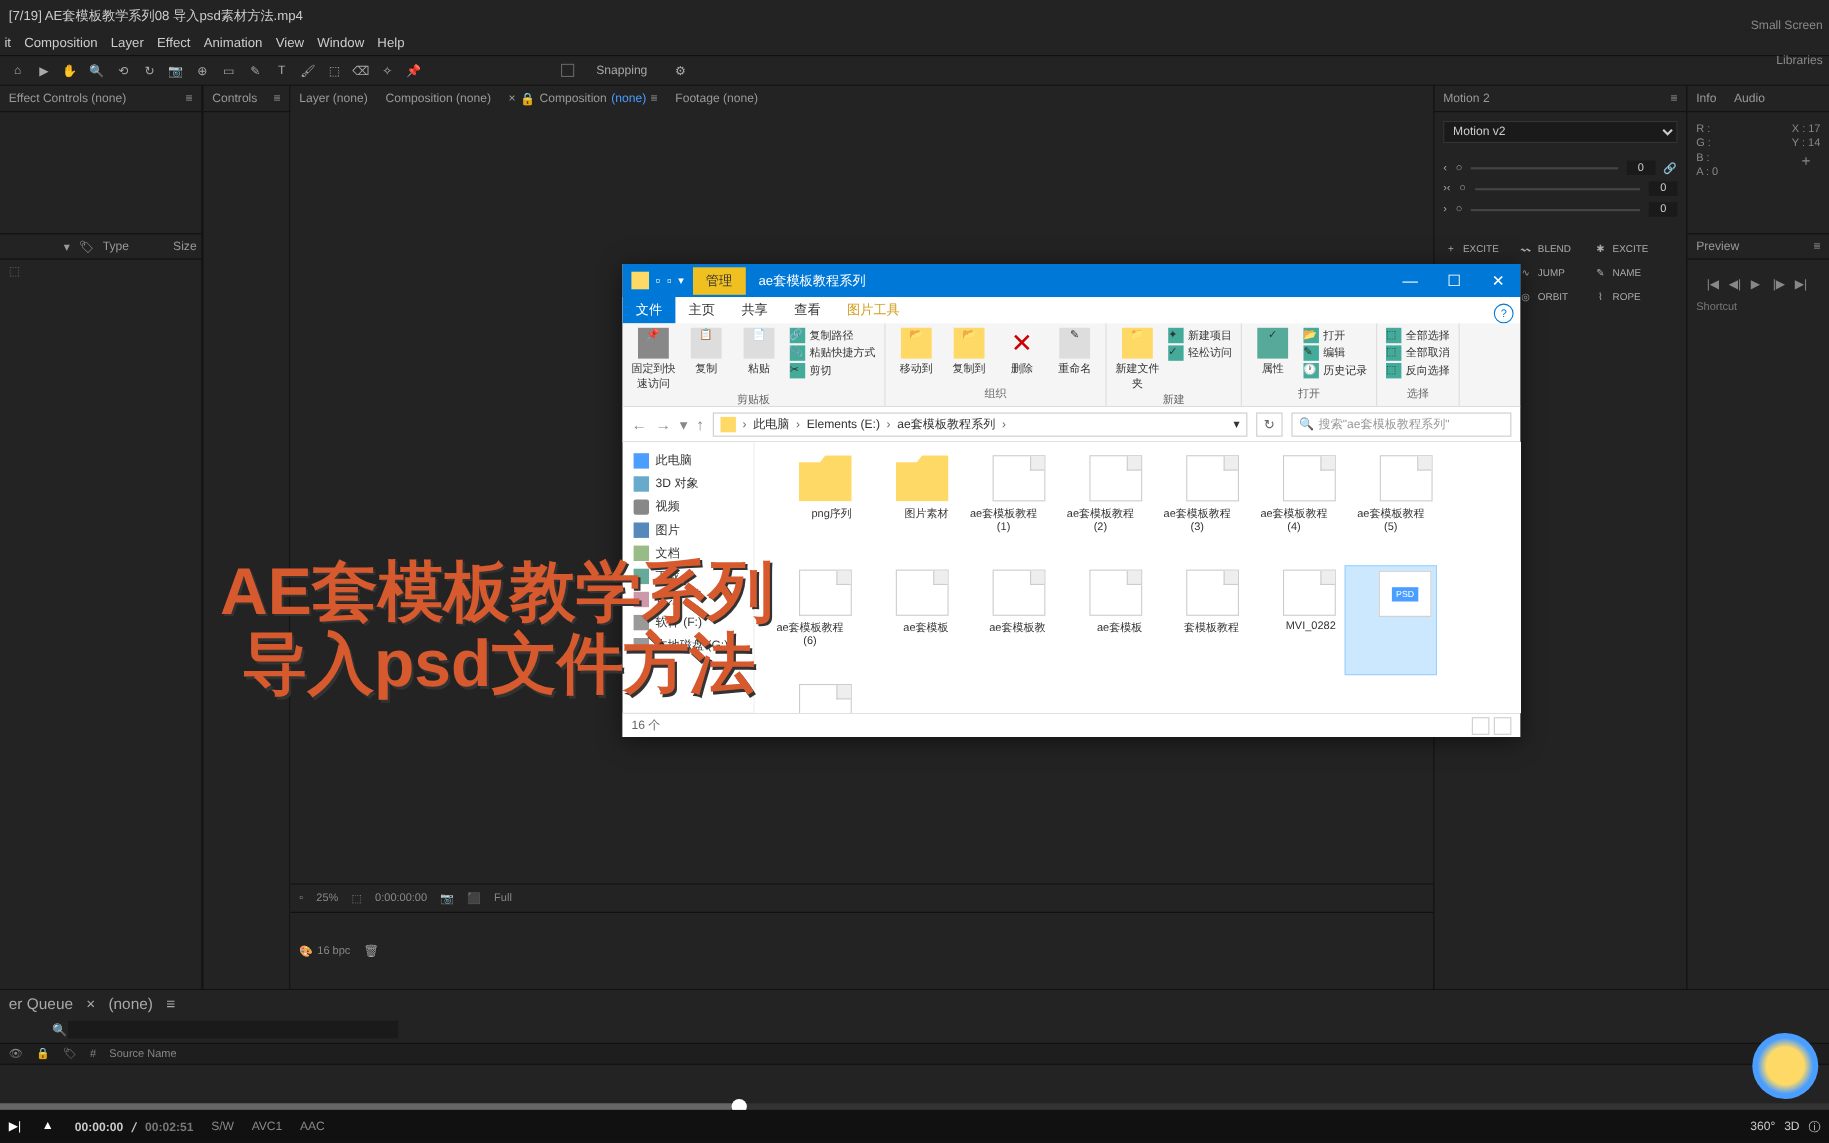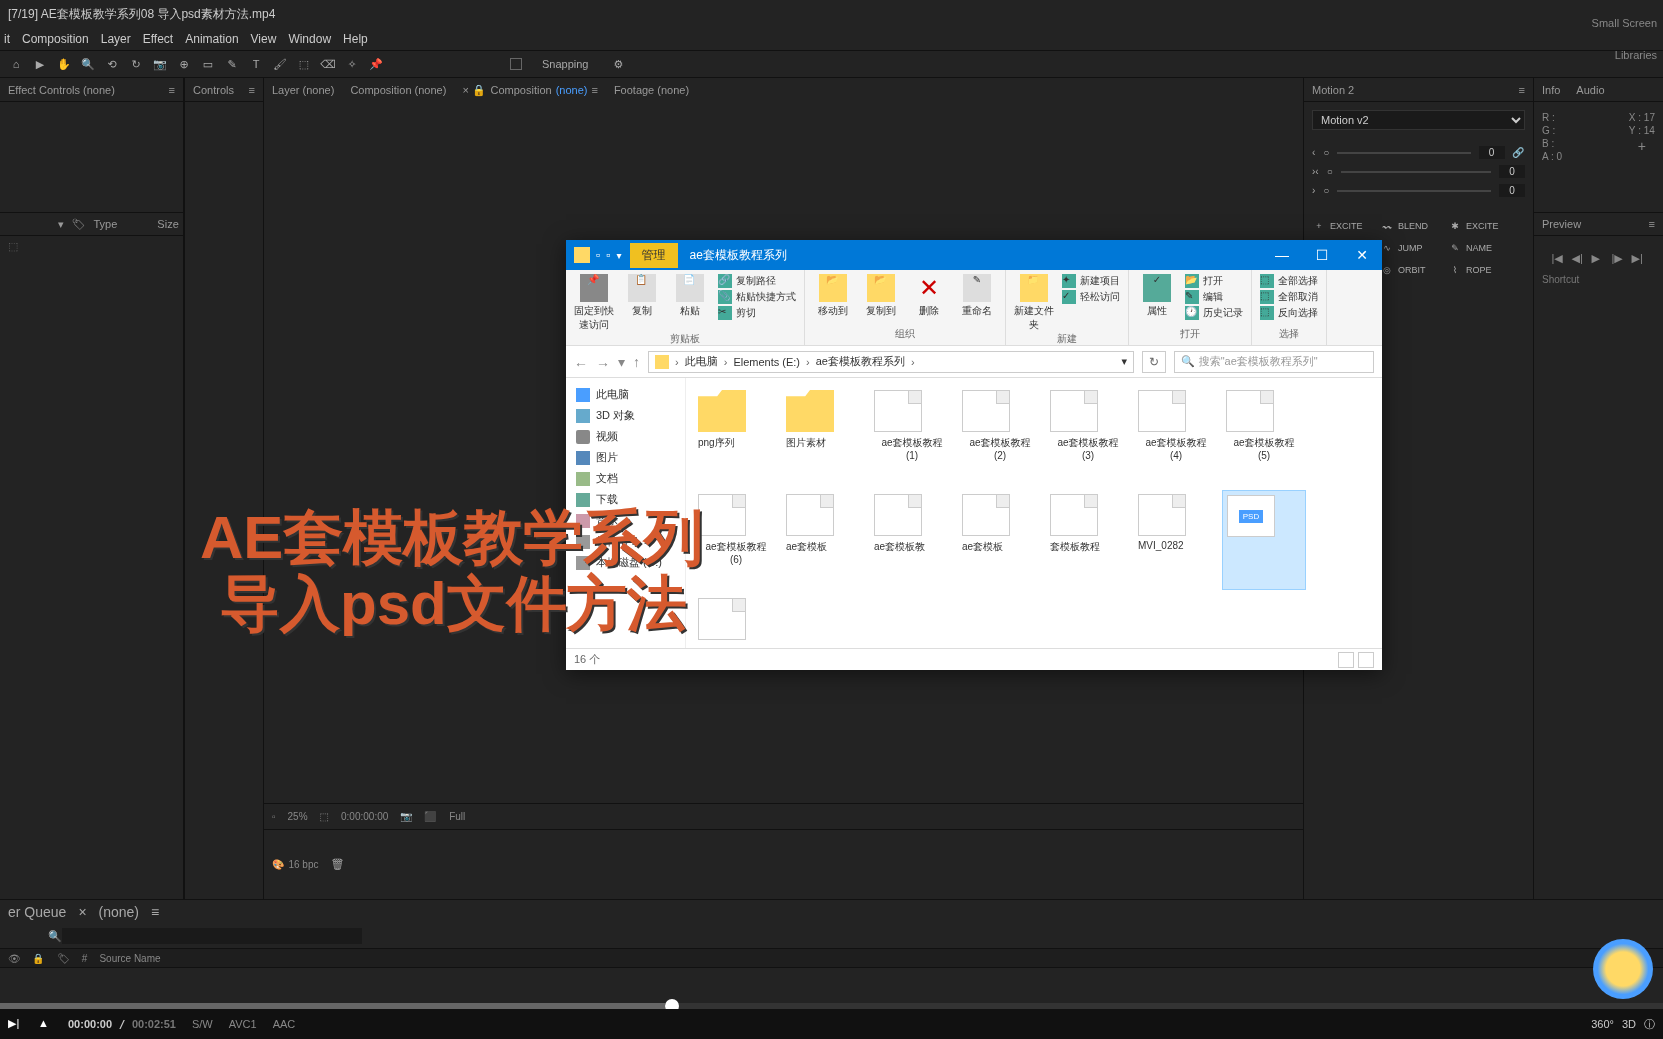--- a/index.html
+++ b/index.html
@@ -94,21 +94,21 @@
 .side-item{display:flex;align-items:center;gap:6px;padding:3px 6px;font-size:11px;color:#333;}
 .side-icon{width:14px;height:14px;}
 .side-icon.pc{background:#4a9eff;}
 .side-icon.obj3d{background:#6ac;}
 .side-icon.video{background:#888;border-radius:2px;}
 .side-icon.pic{background:#58b;}
 .side-icon.doc{background:#9b8;}
 .side-icon.dl{background:#6a9;}
 .side-icon.disk{background:#999;}
 .exp-files{flex:1;background:#fff;padding:8px;display:flex;flex-wrap:wrap;gap:4px;align-content:flex-start;overflow-y:auto;}
-.file-item{width:84px;height:100px;display:flex;flex-direction:column;align-items:flex-start;gap:4px;padding:4px;font-size:10px;color:#333;text-align:center;}
+.file-item{width:84px;height:100px;display:flex;flex-direction:column;align-items:flex-end;gap:4px;padding:4px;font-size:10px;color:#333;text-align:center;}
 .file-item.selected{background:#cce8ff;border:1px solid #99d1ff;}
 .file-icon{width:48px;height:42px;}
 .file-icon.folder{background:#ffd966;clip-path:polygon(0 15%,40% 15%,50% 0,100% 0,100% 100%,0 100%);}
 .file-icon.doc{background:#fff;border:1px solid #ccc;position:relative;}
 .file-icon.doc::after{content:"";position:absolute;top:0;right:0;width:12px;height:12px;background:#eee;border-left:1px solid #ccc;border-bottom:1px solid #ccc;}
 .file-icon.psd{background:#fff;border:1px solid #ccc;display:flex;align-items:center;justify-content:center;}
 .psd-badge{background:#4a9eff;color:#fff;font-size:8px;padding:2px 4px;}
 .exp-status{height:22px;background:#fff;border-top:1px solid #ddd;display:flex;align-items:center;padding:0 8px;font-size:11px;color:#666;}
 .view-icons{margin-left:auto;display:flex;gap:4px;}
 .view-icon{width:16px;height:16px;border:1px solid #ccc;}
@@ -381,20 +381,28 @@
       <span style="color:#fff;font-size:10px">▾</span>
     </div>
     <div class="exp-tb-manage">管理</div>
     <div class="exp-tb-title">ae套模板教程系列</div>
     <div class="exp-win-btns">
       <div class="exp-win-btn">—</div>
       <div class="exp-win-btn">☐</div>
       <div class="exp-win-btn close">✕</div>
     </div>
   </div>
+  <div class="exp-ribbon-tabs">
+    <div class="exp-tab file">文件</div>
+    <div class="exp-tab">主页</div>
+    <div class="exp-tab">共享</div>
+    <div class="exp-tab">查看</div>
+    <div class="exp-tab pic-tool">图片工具</div>
+    <div class="exp-help">?</div>
+  </div>
   <div class="exp-ribbon">
     <div class="ribbon-group">
       <div class="ribbon-items">
         <div class="ribbon-big">
             <div class="ribbon-big-icon" style="background:#888">📌</div>
             <span>固定到快速访问</span>
           </div>
         <div class="ribbon-big">
             <div class="ribbon-big-icon" style="background:#ddd">📋</div>
             <span>复制</span>

